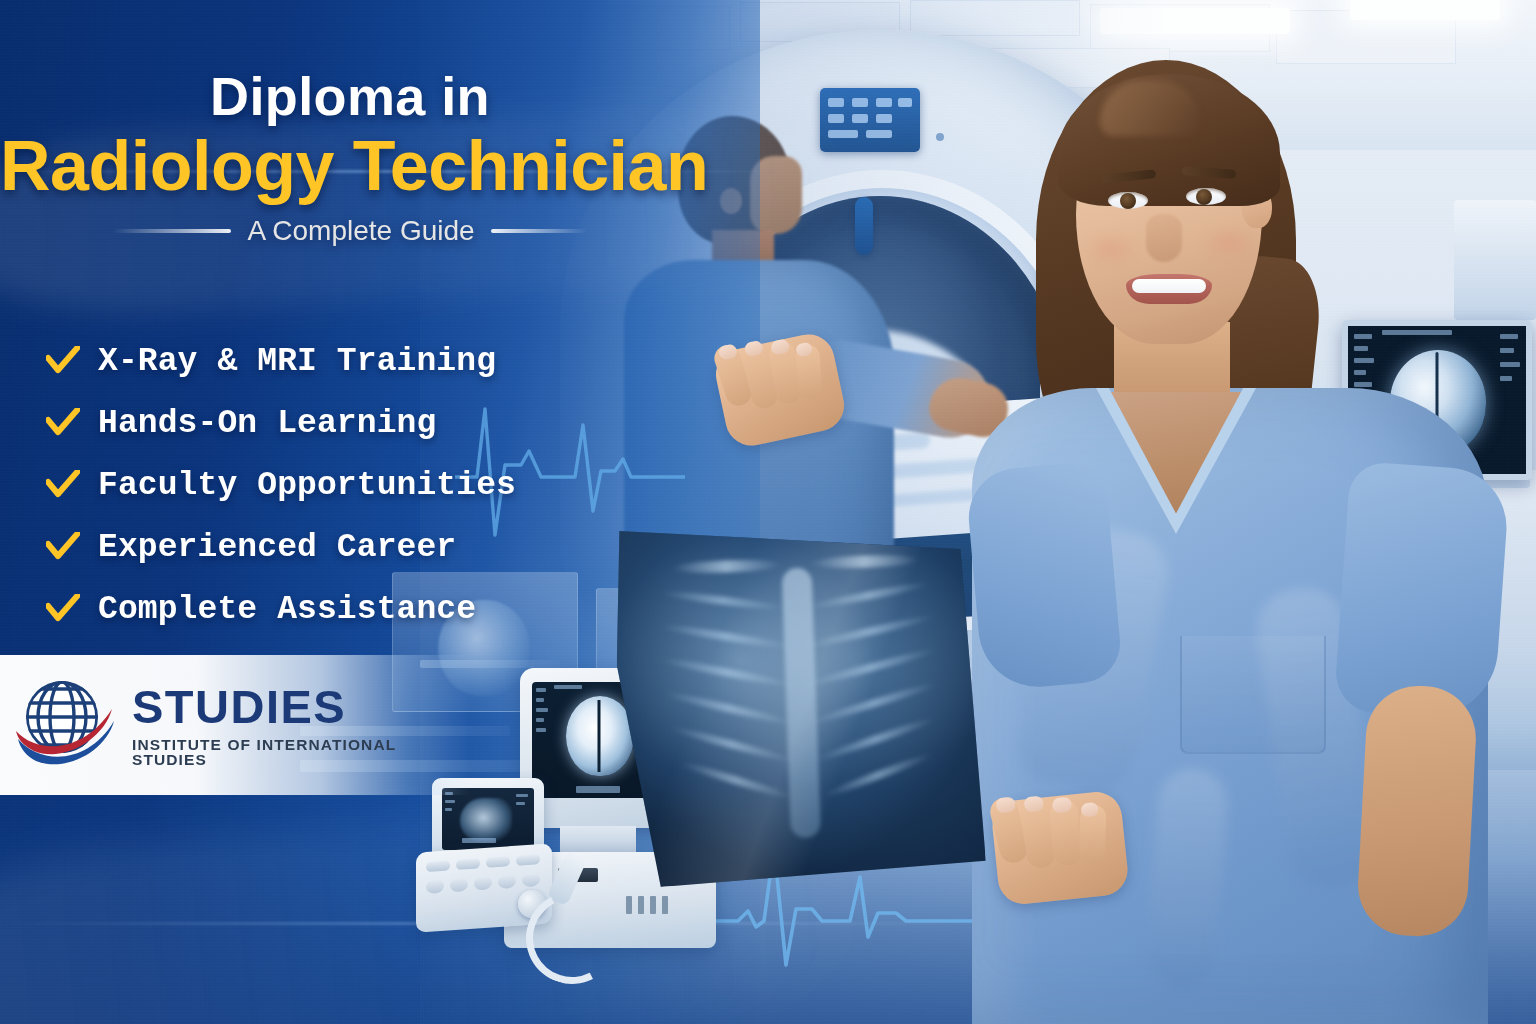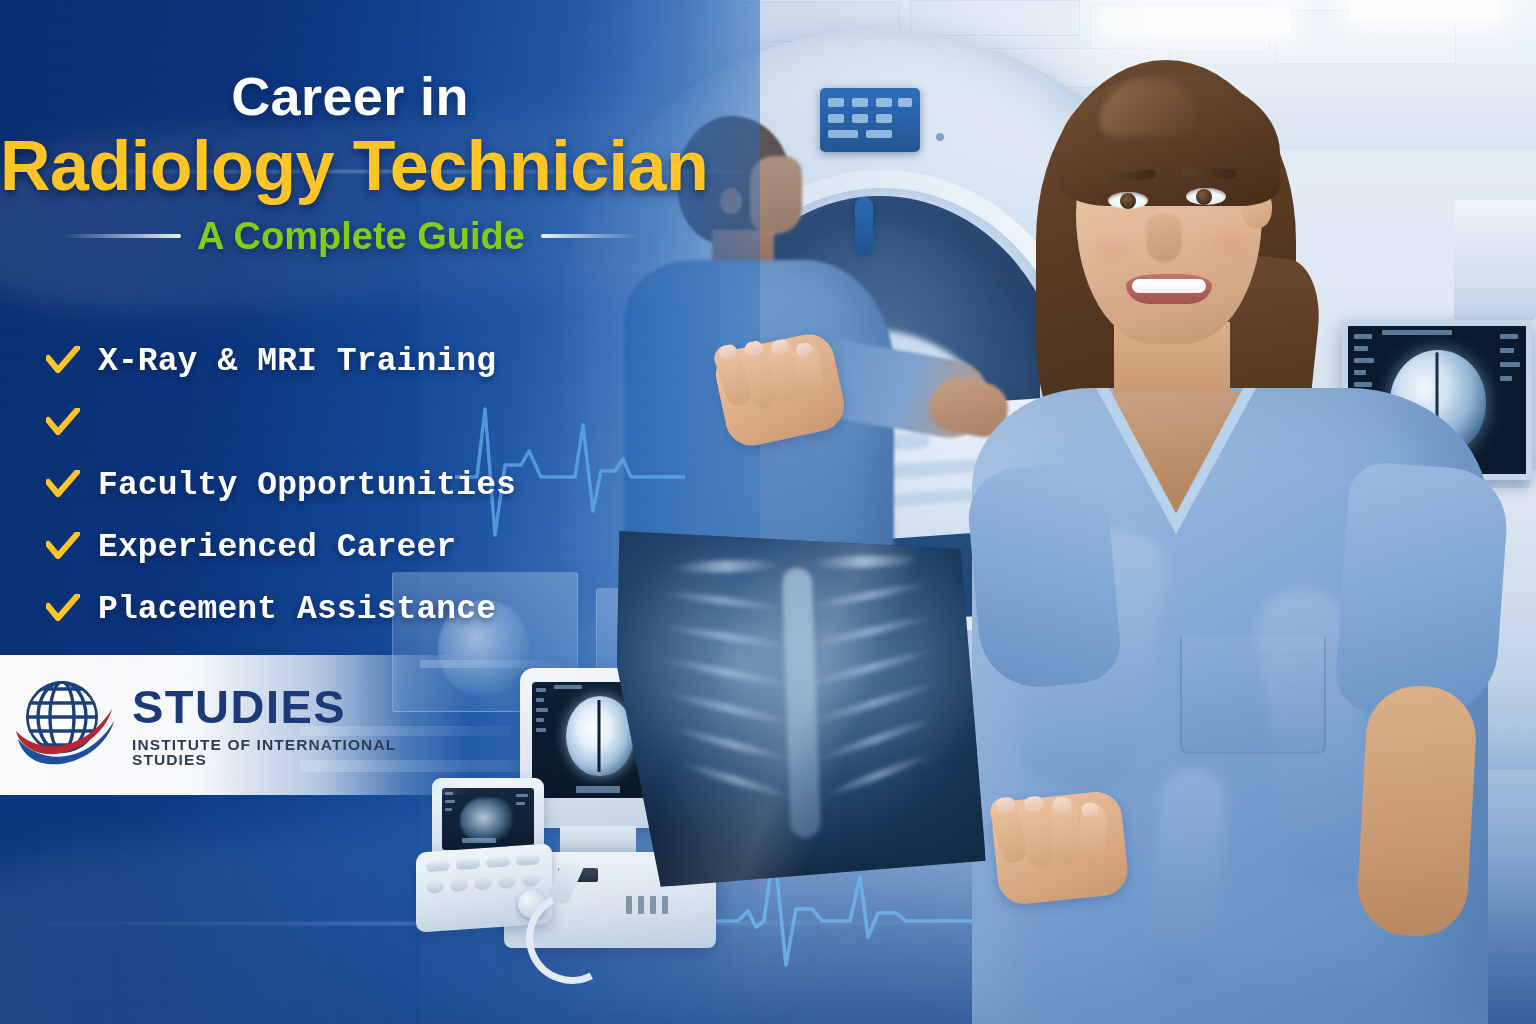--- a/index.html
+++ b/index.html
@@ -290,21 +290,21 @@
   }
   .rule{
     height:4px; width:118px; border-radius:2px;
     background:linear-gradient(90deg, rgba(255,255,255,0), rgba(255,255,255,.92));
   }
   .rule.right{
     background:linear-gradient(90deg, rgba(255,255,255,.92), rgba(255,255,255,0));
     width:96px;
   }
   .subtitle{
-    font-size:38px; font-weight:bold; color:#84cc16; white-space:nowrap;
+    font-size:28px; font-weight:normal; color:#e5e5e5; white-space:nowrap;
     text-shadow:0 3px 8px rgba(0,20,60,.5);
   }
 
   
   .bullets{
     position:absolute; left:46px; top:330px; width:520px;font-family:Liberation Mono, monospace;
   }
   .bullet{
     display:flex; align-items:center; gap:18px; height:62px;
   }
@@ -846,21 +846,21 @@
     <div class="rib" style="left:188px; top:120px; width:132px; transform:rotate(-11deg);"></div>
     <div class="rib" style="left:186px; top:156px; width:136px; transform:rotate(-13deg);"></div>
     <div class="rib" style="left:188px; top:192px; width:134px; transform:rotate(-15deg);"></div>
     <div class="rib" style="left:192px; top:228px; width:128px; transform:rotate(-17deg);"></div>
     <div class="rib" style="left:198px; top:264px; width:118px; transform:rotate(-19deg);"></div>
     <div class="spine"></div>
     <div class="xray-sheen"></div>
   </div>
 
   <div class="headline">
-    <div class="kicker">Career in</div>
+    <div class="kicker">Diploma in</div>
     <div class="title-main">Radiology Technician</div>
     <div class="subrow">
       <span class="rule"></span>
       <span class="subtitle">A Complete Guide</span>
       <span class="rule right"></span>
     </div>
   </div>
 
   <div class="bullets">
 
@@ -868,41 +868,42 @@
       <svg class="tick" viewBox="0 0 34 30">
         <path d="M2 12 L12 24 L32 1" fill="none" stroke="#FFC527" stroke-width="6" stroke-linecap="round" stroke-linejoin="round"></path>
       </svg>
       <span class="bullet-label">X-Ray &amp; MRI Training</span>
     </div>
 
     <div class="bullet">
       <svg class="tick" viewBox="0 0 34 30">
         <path d="M2 12 L12 24 L32 1" fill="none" stroke="#FFC527" stroke-width="6" stroke-linecap="round" stroke-linejoin="round"></path>
       </svg>
+      <span class="bullet-label">Hands-On Learning</span>
     </div>
 
     <div class="bullet">
       <svg class="tick" viewBox="0 0 34 30">
         <path d="M2 12 L12 24 L32 1" fill="none" stroke="#FFC527" stroke-width="6" stroke-linecap="round" stroke-linejoin="round"></path>
       </svg>
       <span class="bullet-label">Faculty Opportunities</span>
     </div>
 
     <div class="bullet">
       <svg class="tick" viewBox="0 0 34 30">
         <path d="M2 12 L12 24 L32 1" fill="none" stroke="#FFC527" stroke-width="6" stroke-linecap="round" stroke-linejoin="round"></path>
       </svg>
       <span class="bullet-label">Experienced Career</span>
     </div>
 
     <div class="bullet">
       <svg class="tick" viewBox="0 0 34 30">
         <path d="M2 12 L12 24 L32 1" fill="none" stroke="#FFC527" stroke-width="6" stroke-linecap="round" stroke-linejoin="round"></path>
       </svg>
-      <span class="bullet-label">Placement Assistance</span>
+      <span class="bullet-label">Complete Assistance</span>
     </div>
   </div>
 
   <div class="logo-bar">
     <svg class="globe" viewBox="0 0 104 104">
       <defs>
         <clipPath id="sphereClip">
             <circle cx="48" cy="44" r="36"></circle>
           </clipPath>
       </defs>

